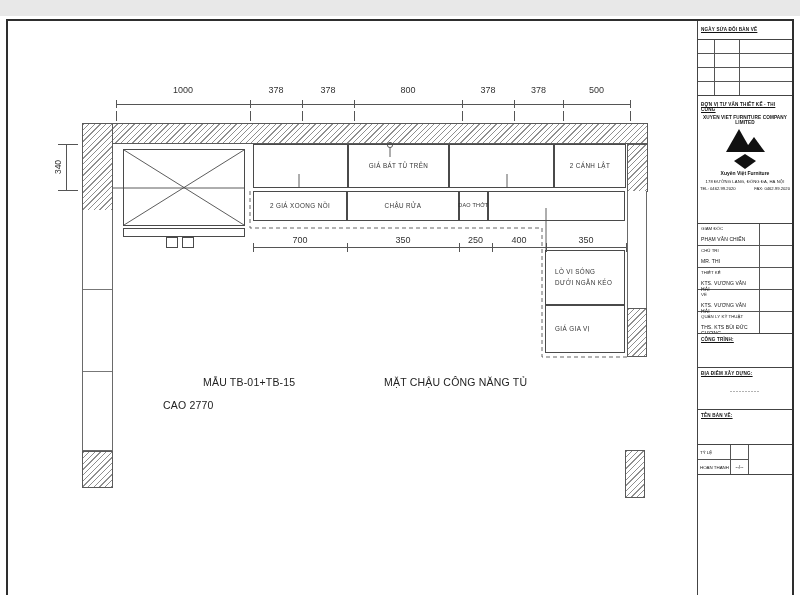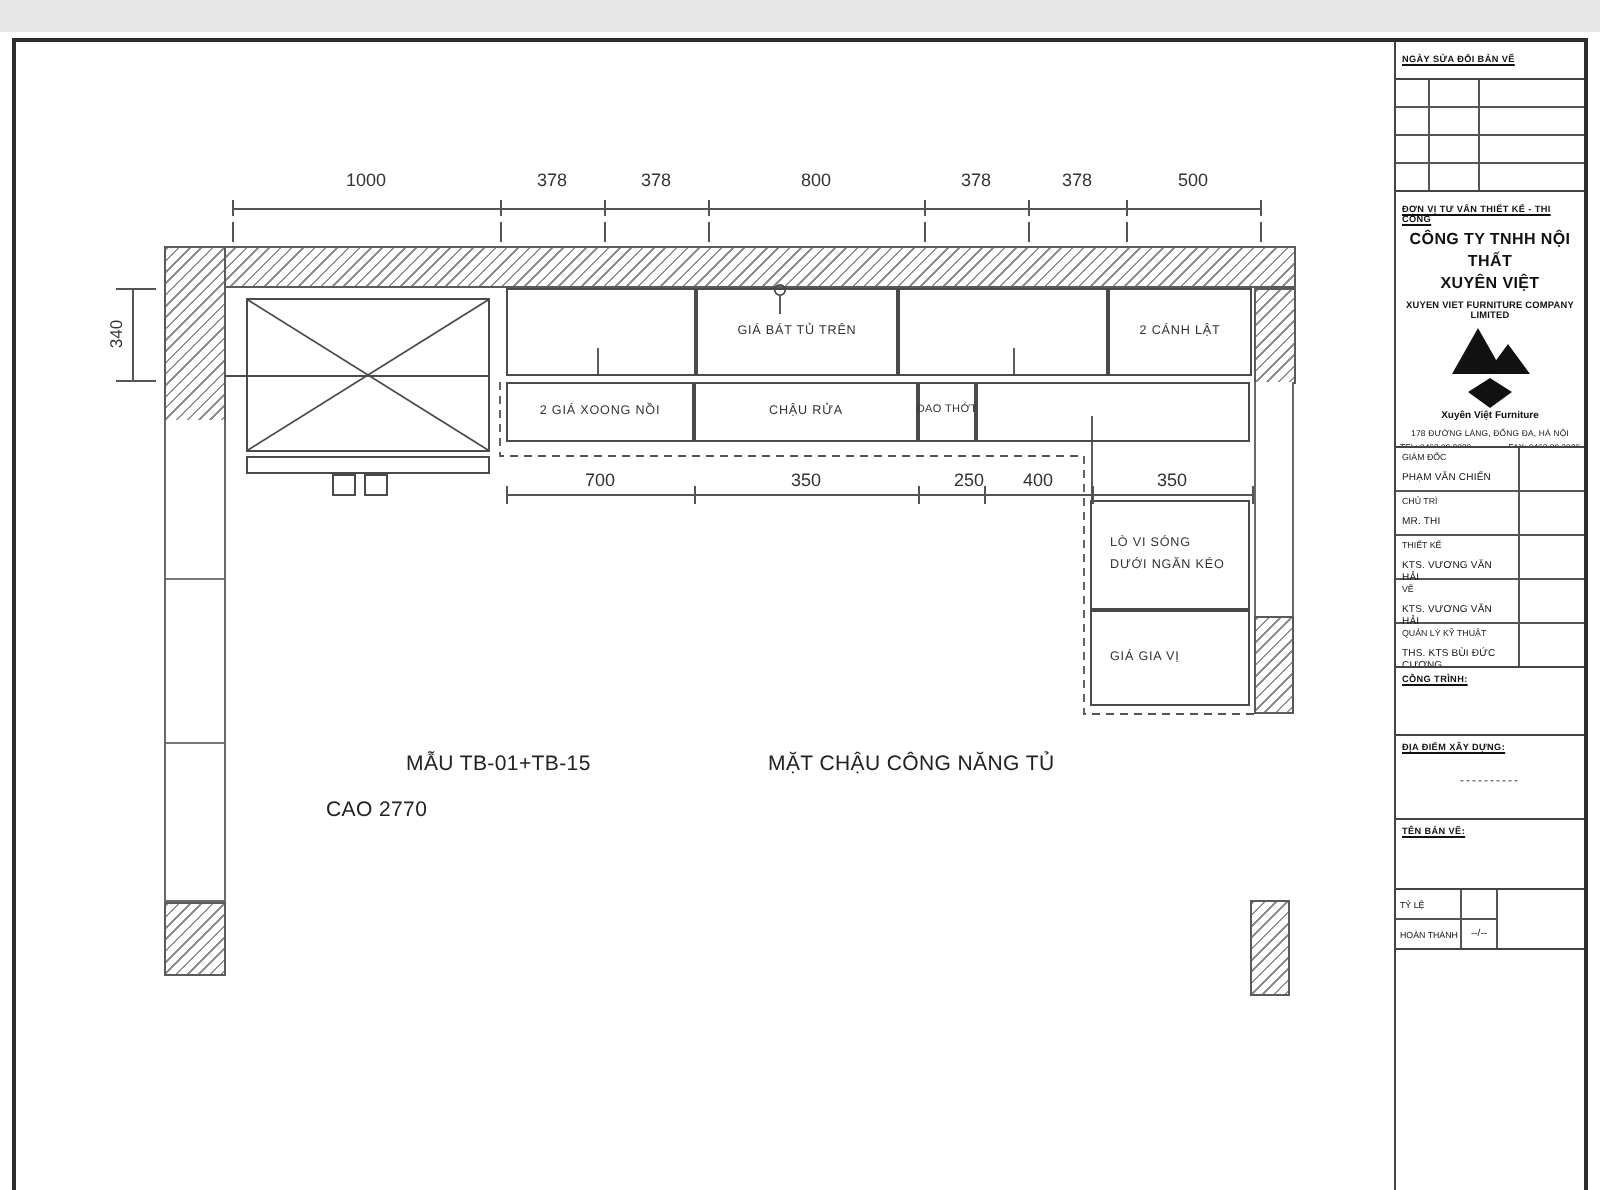--- a/index.html
+++ b/index.html
@@ -161,21 +161,21 @@
   <div class="cab left-al" style="left:545px; top:234px; width:80px; height:55px;">
     <span><span>LÒ VI SÓNG</span><br><span>DƯỚI NGĂN KÉO</span></span>
   </div>
   <div class="cab left-al" style="left:545px; top:289px; width:80px; height:48px;">
     <span>GIÁ GIA VỊ</span>
   </div>
 
   <div class="dim-line" style="left:253px; top:231px; width:373px;"></div>
   <span class="dim-label" style="left:253px; top:219px; width:94px;">700</span>
   <span class="dim-label" style="left:347px; top:219px; width:112px;">350</span>
-  <span class="dim-label" style="left:459px; top:219px; width:33px;text-align:right;">250</span>
+  <span class="dim-label" style="left:459px; top:219px; width:33px;">250</span>
   <span class="dim-label" style="left:492px; top:219px; width:54px;">400</span>
   <span class="dim-label" style="left:546px; top:219px; width:80px;">350</span>
   <div class="tick-v" style="left:253px; top:227px; height:9px;"></div>
   <div class="tick-v" style="left:347px; top:227px; height:9px;"></div>
   <div class="tick-v" style="left:459px; top:227px; height:9px;"></div>
   <div class="tick-v" style="left:492px; top:227px; height:9px;"></div>
   <div class="tick-v" style="left:546px; top:227px; height:9px;"></div>
   <div class="tick-v" style="left:626px; top:227px; height:9px;"></div>
 
   <svg class="overlay" width="800" height="595">
@@ -223,24 +223,20 @@
       <div class="rev-row">
           <div class="rev-c1"></div>
           <div class="rev-c2"></div>
           <div class="rev-c3"></div>
         </div>
     </section>
 
 
     <section class="s-company">
       <span class="tb-lab">ĐƠN VỊ TƯ VẤN THIẾT KẾ - THI CÔNG</span>
-      <div class="co-name">
-        <span>CÔNG TY TNHH NỘI THẤT</span><br>
-        <span>XUYÊN VIỆT</span>
-      </div>
       <div class="co-en">XUYEN VIET FURNITURE COMPANY LIMITED</div>
       <div class="logo-wrap">
         <svg width="44" height="42" viewBox="0 0 44 42">
           <polygon points="16,1 29,24 3,24" fill="#111"></polygon>
           <polygon points="31,9 42,24 20,24" fill="#111"></polygon>
           <polygon points="22,26 33,33 22,41 11,33" fill="#111"></polygon>
         </svg>
       </div>
       <div class="logo-cap">Xuyên Việt Furniture</div>
       <div class="co-addr">178 ĐƯỜNG LÁNG, ĐỐNG ĐA, HÀ NỘI</div>

